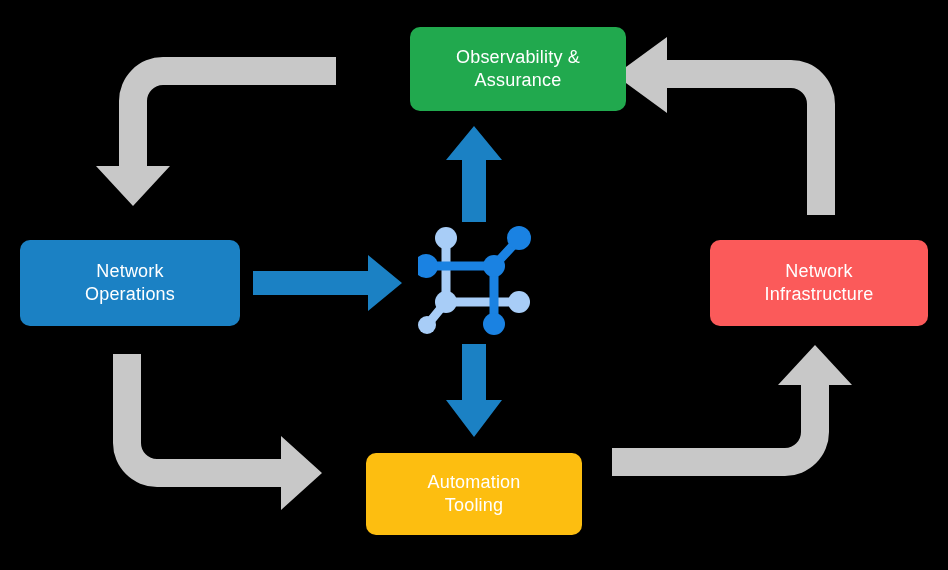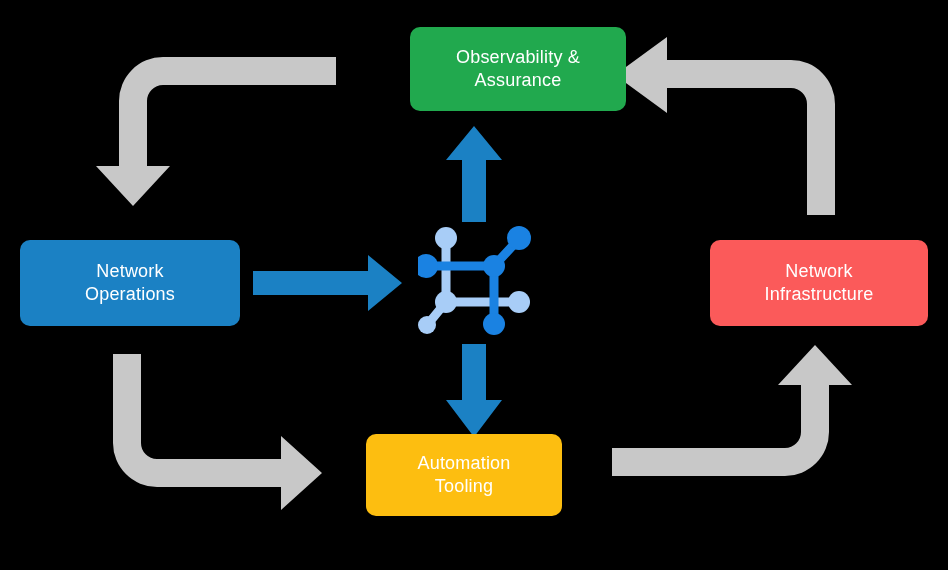--- a/index.html
+++ b/index.html
@@ -20,21 +20,21 @@
     line-height:1.28;
     font-size:18px;
     font-weight:400;
     letter-spacing:.2px;
     z-index:3;
     white-space:pre-line;
   }
   #box-observability{ left:366px; top:27px;  width:216px; height:84px; background:#21a94e;margin-left:44px; }
   #box-operations  { left:20px;  top:240px; width:220px; height:86px; background:#1b81c4; }
   #box-infrastructure{left:710px;top:240px; width:218px; height:86px; background:#fb5a5a; }
-  #box-automation  { left:366px; top:434px; width:196px; height:82px; background:#fdbe10; }
+  #box-automation  { left:366px; top:453px; width:216px; height:82px; background:#fdbe10; }
 
   .icon-center{position:absolute;left:418px;top:218px;width:118px;height:118px;z-index:3;}
 </style>
 </head>
 <body>
 
 <div id="stage">
 
   <svg class="layer" viewBox="0 0 948 570">
 

